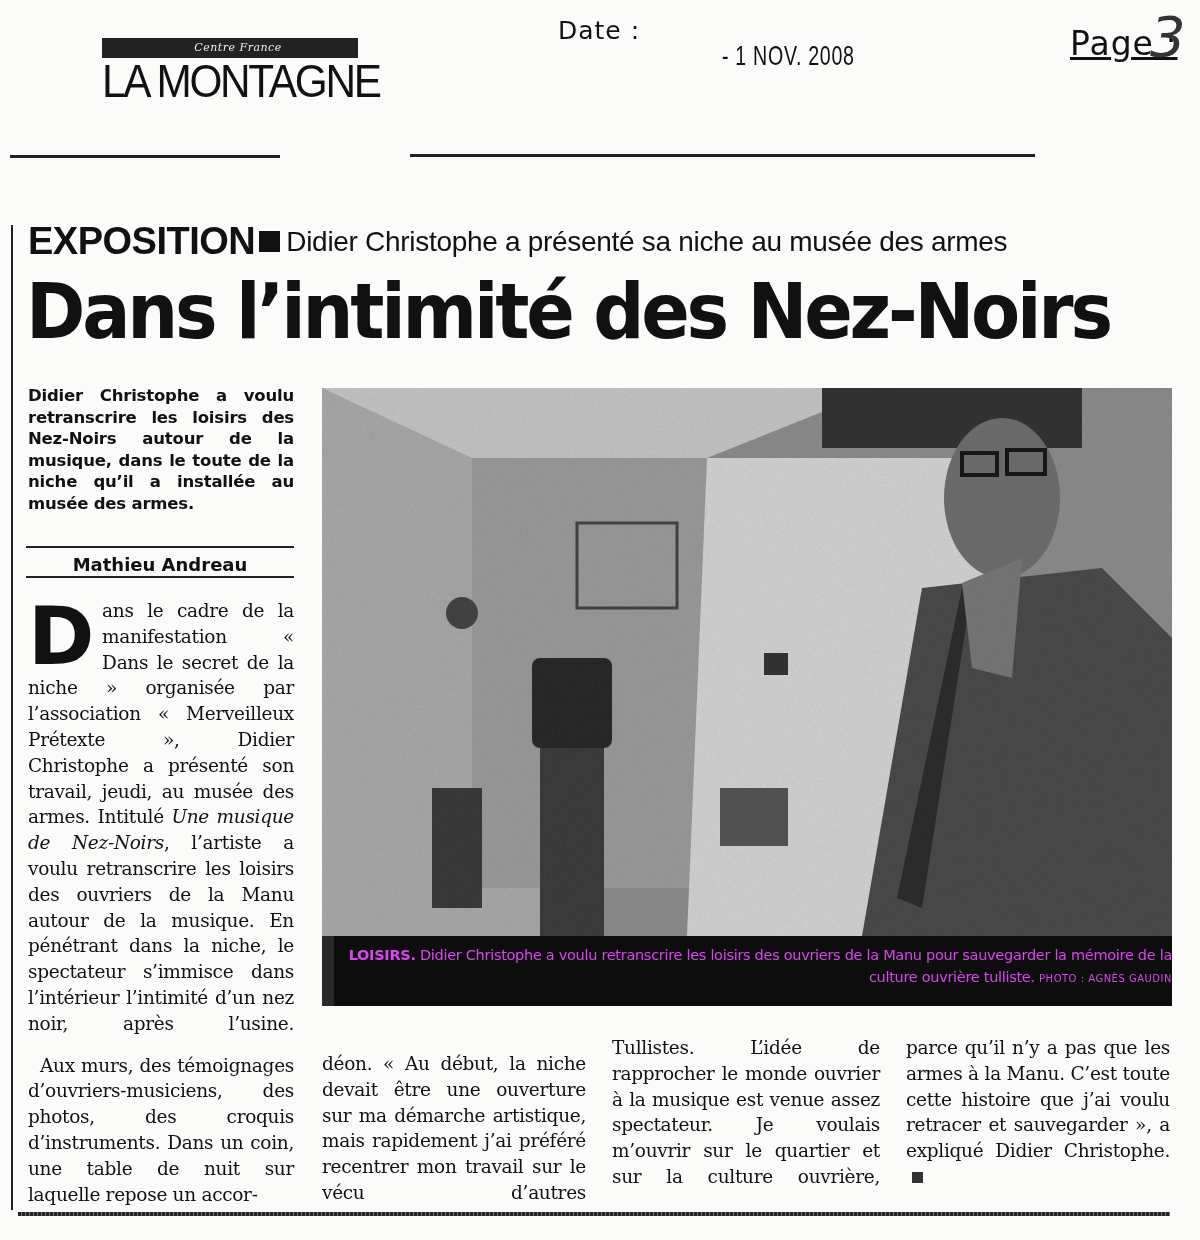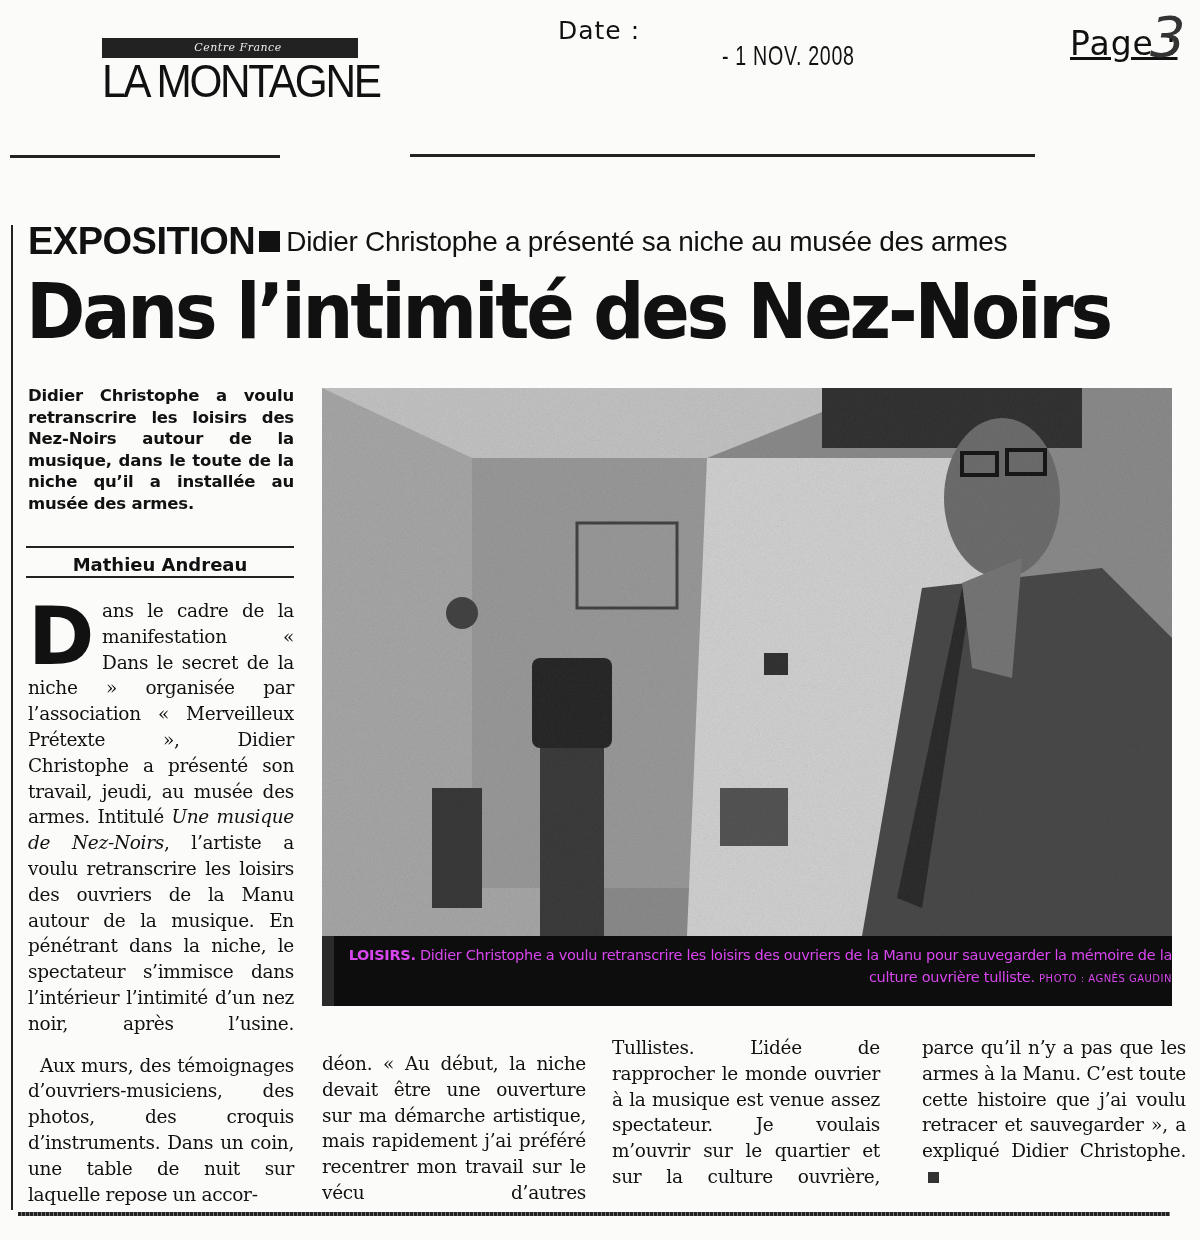--- a/index.html
+++ b/index.html
@@ -135,15 +135,15 @@
   <div class="caption">
     <span class="cap-tag">LOISIRS.</span><span> Didier Christophe a voulu retranscrire les loisirs des ouvriers de la Manu pour sauvegarder la mémoire de la culture ouvrière tulliste. </span><span class="credit">PHOTO : AGNÈS GAUDIN</span>
   </div>
 </div>
 
 <p class="col col2 last">déon. « Au début, la niche devait être une ouverture sur ma démarche artistique, mais rapidement j’ai préféré recentrer mon travail sur le vécu d’autres</p>
 <p class="col col3 last">Tullistes. L’idée de rapprocher le monde ouvrier à la musique est venue assez spectateur. Je voulais m’ouvrir sur le quartier et sur la culture ouvrière,</p>
 <div class="col col4">
   <span class="">parce qu’il n’y a pas que les armes à la Manu. C’est toute cette histoire que j’ai voulu retracer et sauvegarder », a expliqué Didier Christophe.</span><span class="endmark"></span>
 </div>
-<style>.col4 { text-align-last: left; margin-left: 16px; }</style>
+<style>.col4 { text-align-last: left; }</style>
 
 <div class="rule-bottom"></div>
 
 </body></html>

